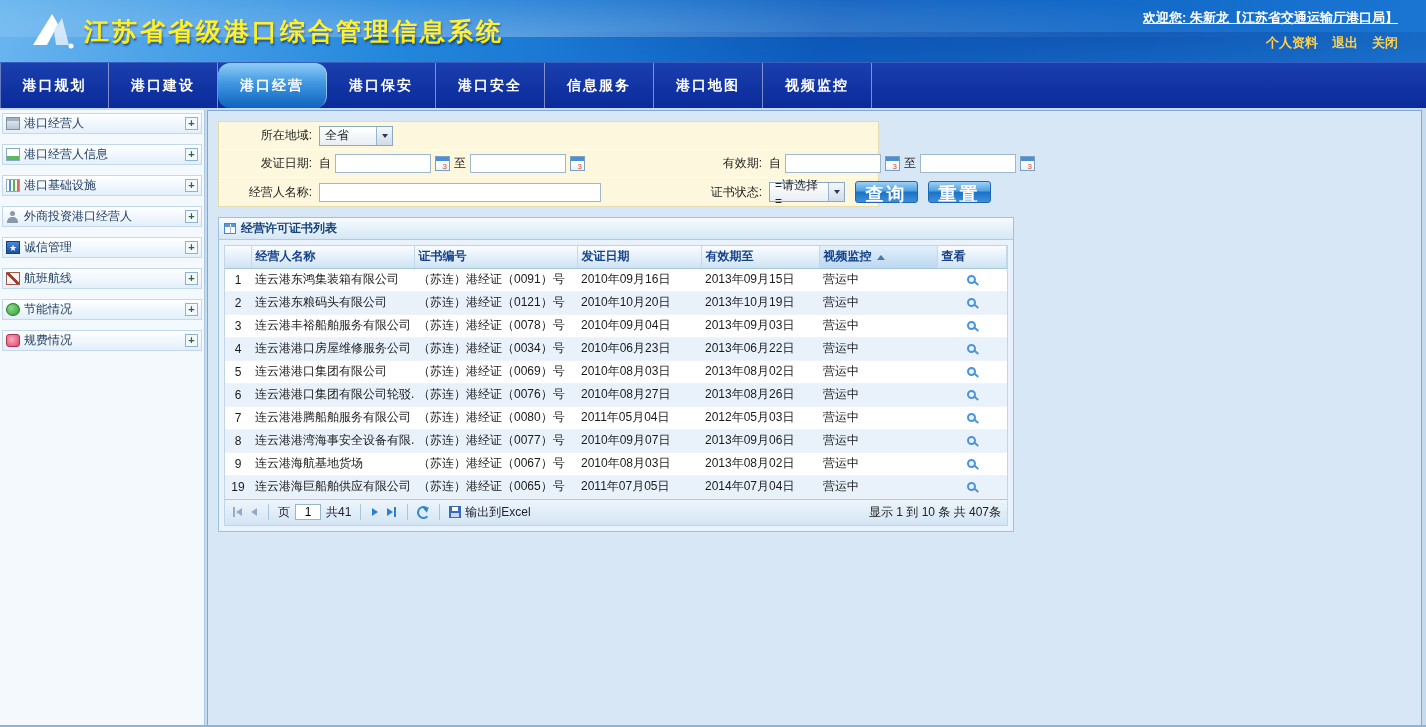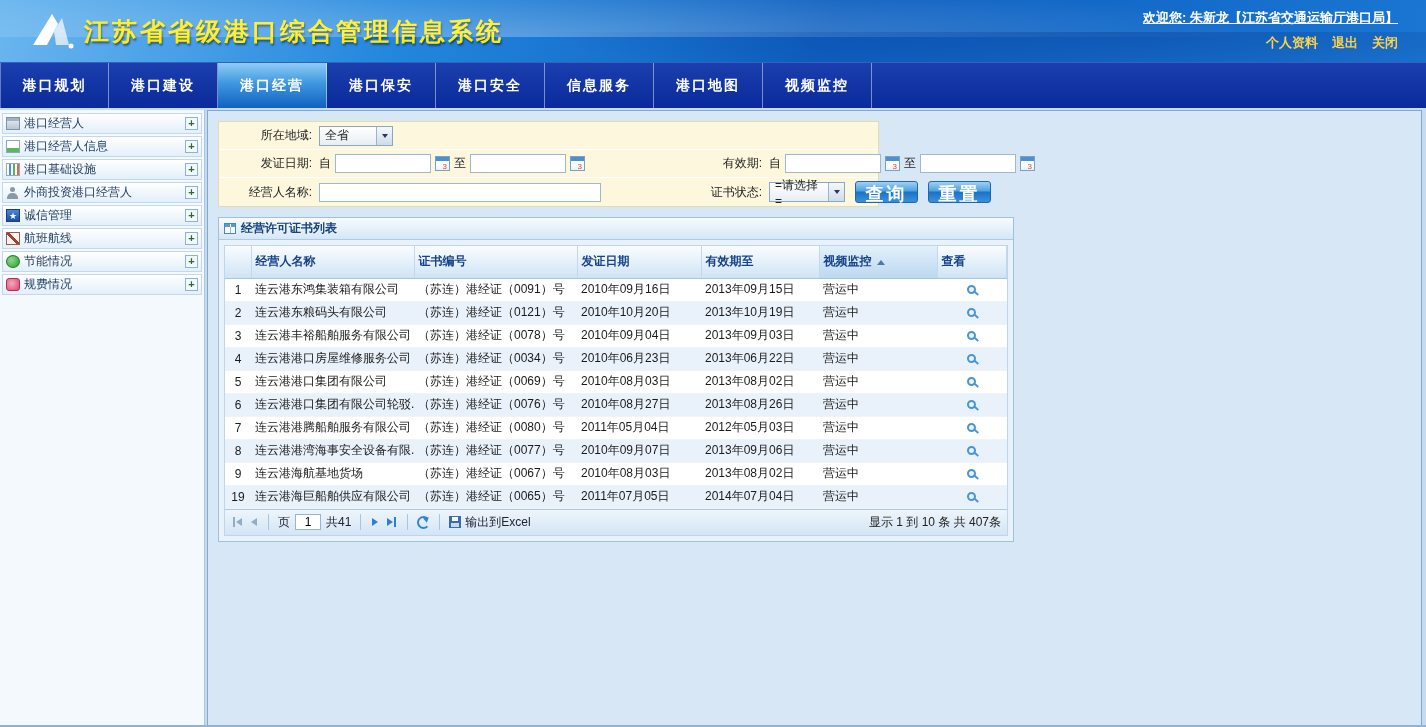--- a/index.html
+++ b/index.html
@@ -14,26 +14,26 @@
   .app-title { color:#ffee00; font-size:25px; font-weight:bold; letter-spacing:3px; margin-left:8px; text-shadow:1px 2px 2px rgba(0,0,60,.5); white-space:nowrap; }
   .header-right { margin-left:auto; display:flex; flex-direction:column; align-items:flex-end; gap:7px; align-self:flex-start; padding-top:9px; z-index:2; }
   .welcome { color:#ffffff; font-weight:bold; font-size:13px; text-decoration:underline; }
   .header-links { display:flex; gap:14px; }
   .header-links a { color:#ffd24a; font-weight:bold; font-size:13px; cursor:pointer; text-decoration:none; }
 
   
   .main-nav { height:46px; background:linear-gradient(180deg,#1b3fae,#0a2a9a); display:flex; border-top:1px solid #3a5ec0; }
   .nav-tab { width:109px; display:flex; align-items:center; justify-content:center; color:#fff; font-size:14px; font-weight:bold; letter-spacing:2px; border-right:1px solid rgba(255,255,255,.45); cursor:pointer; }
   .nav-tab:first-child { border-left:1px solid rgba(255,255,255,.35); }
-  .nav-tab.active { background:linear-gradient(180deg,#8ecdf6 0%,#3f97e0 45%,#0f62be 100%); }
+  .nav-tab.active { background:linear-gradient(180deg,#8ecdf6 0%,#3f97e0 45%,#0f62be 100%);border-radius:12px; }
 
   
   .content { display:flex; height:633px; padding-top:2px; }
   .sidebar { width:205px; background:#f4f9fd; padding:3px 2px; border-right:1px solid #aac8e2; }
-  .side-item { display:flex; align-items:center; height:21px; margin-bottom:2px; background:linear-gradient(180deg,#ffffff,#e3effa); border:1px solid #c2d8ec; padding:0 3px; font-size:12px; color:#1c3a5e; cursor:pointer; }
+  .side-item { display:flex; align-items:center; height:21px; margin-bottom:10px; background:linear-gradient(180deg,#ffffff,#e3effa); border:1px solid #c2d8ec; padding:0 3px; font-size:12px; color:#1c3a5e; cursor:pointer; }
   .slabel { margin-left:4px; flex:1; white-space:nowrap; overflow:hidden; }
   .plus { width:13px; height:13px; flex:0 0 auto; border:1px solid #8fb2d0; background:#f2f8fd; color:#2d6a2d; font-size:11px; line-height:11px; text-align:center; font-weight:bold; cursor:pointer; }
 
   .sicon { width:14px; height:13px; display:inline-block; position:relative; flex:0 0 auto; }
   .si1 { background:linear-gradient(180deg,#e7eef4,#b9c6d2); border:1px solid #7e93a6; box-shadow:inset 0 3px 0 #9fb3c4; }
   .si2 { background:#fff; border:1px solid #8aa8c4; box-shadow:inset 0 -4px 0 #5cb85c; }
   .si3 { border:1px solid #9aa8b4; background:#fff; background-image:linear-gradient(90deg, transparent 2px,#4a90d8 2px,#4a90d8 4px, transparent 4px, transparent 6px,#58b058 6px,#58b058 8px, transparent 8px, transparent 10px,#d86858 10px,#d86858 12px, transparent 12px); }
   .si4::before { content:""; position:absolute; width:5px; height:5px; border-radius:50%; background:#8a98a8; left:4px; top:1px; }
   .si4::after { content:""; position:absolute; width:11px; height:6px; border-radius:5px 5px 0 0; background:#8a98a8; left:1px; bottom:0; }
   .si5 { background:linear-gradient(180deg,#4a86d8,#1c4fa0); border:1px solid #16407e; color:#fff; font-size:9px; line-height:12px; text-align:center; }
@@ -65,21 +65,21 @@
   .grid-panel { width:796px; margin-top:10px; border:1px solid #9ec1de; background:#e9f2fa; }
   .panel-title { height:22px; background:linear-gradient(180deg,#f7fbfe,#d5e7f5); border-bottom:1px solid #aecbe4; display:flex; align-items:center; gap:5px; padding:0 5px; font-size:12px; font-weight:bold; color:#17427e; }
   .grid-icon { width:12px; height:11px; border:1px solid #4a86c0; background:#fff; position:relative; }
   .grid-icon::before { content:""; position:absolute; left:0; right:0; top:0; height:3px; background:#5a9ad0; }
   .grid-icon::after { content:""; position:absolute; left:5px; top:3px; bottom:0; width:1px; background:#9ab8d4; box-shadow:0 -3px 0 0 #fff, 3px 2px 0 -1px #c8daea, -4px 2px 0 -1px #c8daea; }
   .grid-body { margin:5px; background:#fff; border:1px solid #c0d6e8; }
 
   table.grid { width:100%; border-collapse:collapse; table-layout:fixed; font-size:12px; }
   table.grid col.c-num { width:26px; } table.grid col.c-name { width:163px; } table.grid col.c-cert { width:163px; }
   table.grid col.c-issue { width:124px; } table.grid col.c-valid { width:118px; } table.grid col.c-status { width:118px; }
-  table.grid th { height:32px; background:linear-gradient(180deg,#fafcfe,#dcebf8 70%,#cfe2f3); border-right:1px solid #c4d8ea; border-bottom:1px solid #a8c6e0; color:#15428b; font-weight:bold; text-align:left; padding:0 4px; cursor:pointer; white-space:nowrap; }
+  table.grid th { height:22px; background:linear-gradient(180deg,#fafcfe,#dcebf8 70%,#cfe2f3); border-right:1px solid #c4d8ea; border-bottom:1px solid #a8c6e0; color:#15428b; font-weight:bold; text-align:left; padding:0 4px; cursor:pointer; white-space:nowrap; }
   table.grid th.sorted { background:linear-gradient(180deg,#e2f0fb,#bcd8f0); }
   .sort-asc { display:inline-block; margin-left:5px; border-bottom:5px solid #4a78a8; border-left:4px solid transparent; border-right:4px solid transparent; vertical-align:middle; }
   table.grid td { height:23px; padding:0 4px; border-bottom:1px solid #eef4fa; color:#1a1a1a; white-space:nowrap; overflow:hidden; }
   table.grid tbody tr:nth-child(even) { background:#e9f2fb; }
   td.num { text-align:center; color:#444; }
   td.view { text-align:center; }
   .mag { display:inline-block; width:9px; height:9px; border:2px solid #4a94d8; border-radius:50%; position:relative; cursor:pointer; background:#eaf4fc; }
   .mag::after { content:""; position:absolute; width:6px; height:2px; background:#4a94d8; right:-5px; bottom:-2px; transform:rotate(40deg); }
 
   

